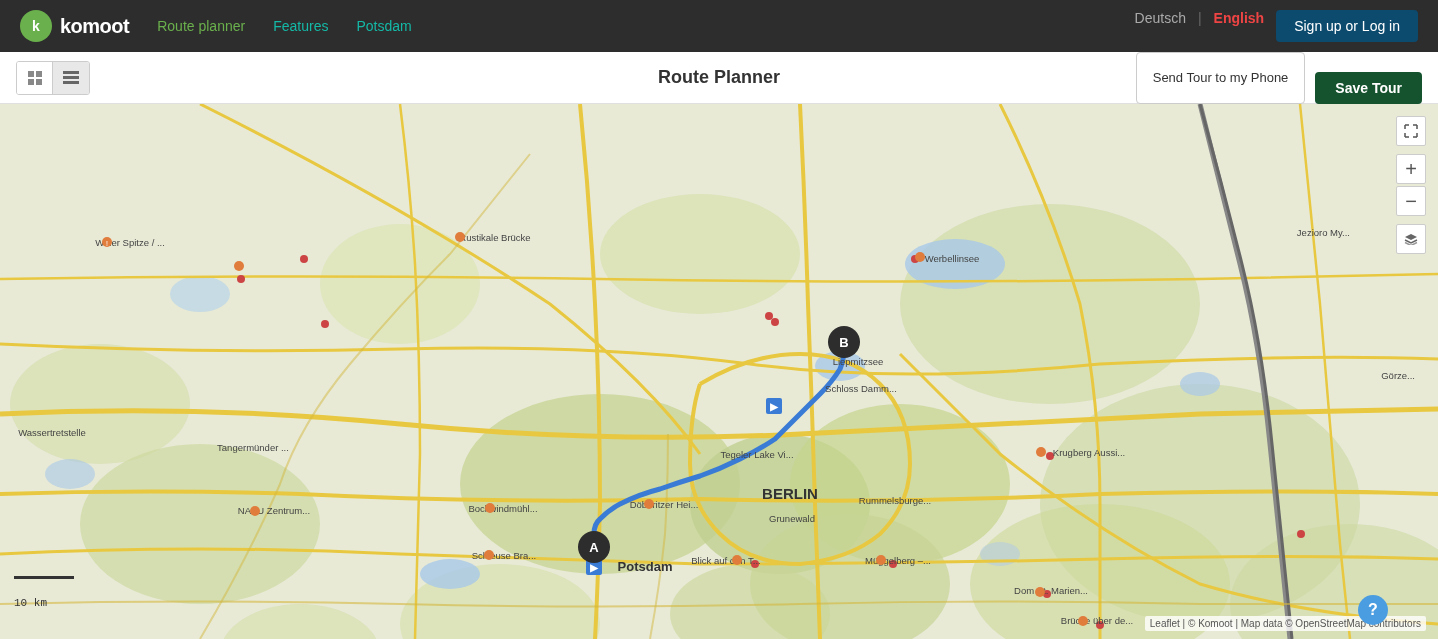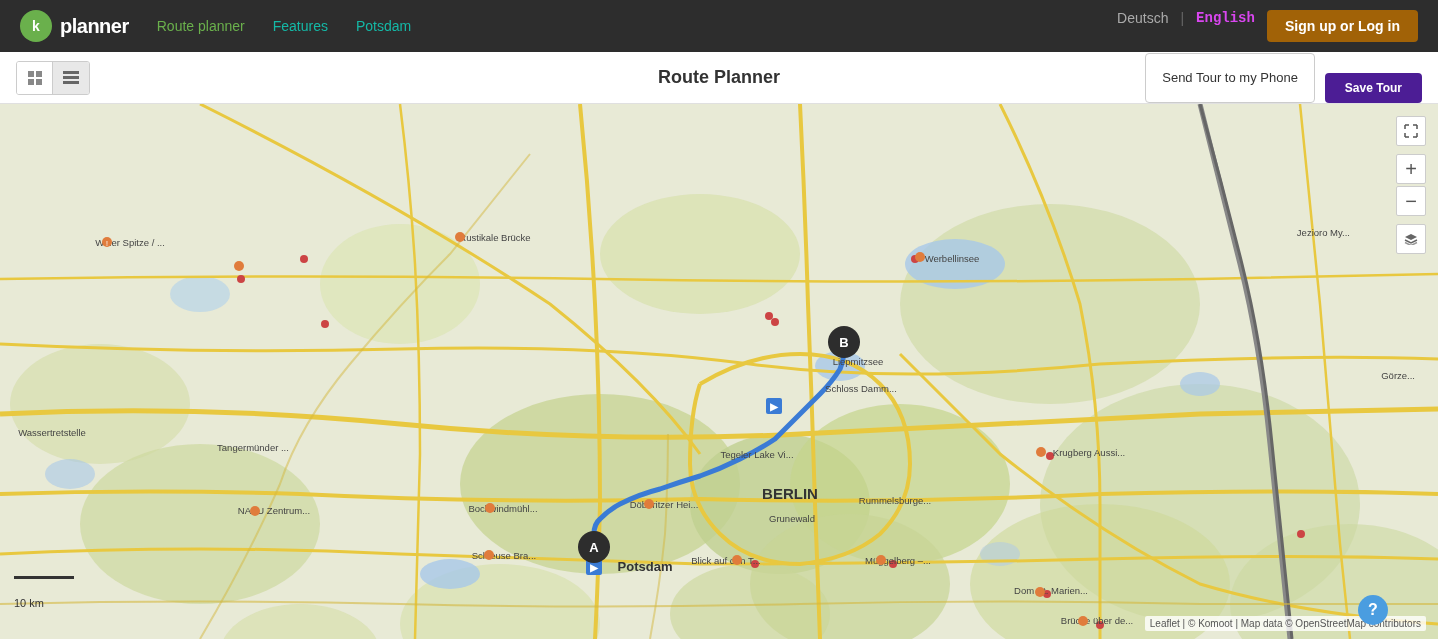--- a/index.html
+++ b/index.html
@@ -41,29 +41,29 @@
       font-weight: 500;
     }
     .nav-link.active { color: #6ab04c; }
     .nav-right {
       margin-left: auto;
       display: flex;
       gap: 12px;
     }
     .lang-deutsch { color: #aaa; font-size: 14px; }
     .lang-sep { color: #666; font-size: 14px; }
-    .lang-english { color: #d946ef; font-size: 14px; font-weight: 600; font-family: Liberation Mono, monospace; }
+    .lang-english { color: #ef4444; font-size: 14px; font-weight: 600; }
     #signup-btn {
-      background: #a16207;
+      background: #0c4a6e;
       color: white;
       border: none;
       border-radius: 4px;
       padding: 8px 18px;
       font-size: 14px;
-      font-weight: 700;
+      font-weight: 400;
       cursor: pointer;
     }
 
     
     #toolbar {
       background: white;
       height: 52px;
       display: flex;
       align-items: center;
       padding: 0 16px;
@@ -105,25 +105,25 @@
       background: white;
       border: 1px solid #ccc;
       border-radius: 4px;
       padding: 8px 16px;
       font-size: 13px;
       color: #333;
       cursor: pointer;
       margin-left: 31px;
     }
     #save-tour-btn {
-      background: #4c1d95;
+      background: #14532d;
       border: none;
       border-radius: 4px;
       padding: 8px 20px;
-      font-size: 12px;
+      font-size: 14px;
       font-weight: 700;
       color: white;
       cursor: pointer;
       margin-top: 20px;
     }
 
     
     #map-container {
       width: 1438px;
       height: calc(639px - 52px - 52px);
@@ -175,20 +175,21 @@
       width: 60px;
       height: 3px;
       background: #333;
       border-left: 2px solid #333;
       border-right: 2px solid #333;
     }
     #scale-label {
       font-size: 11px;
       color: #333;
       margin-top: 18px;
+      font-family: Liberation Mono, monospace;
     }
 
     
     #attribution {
       position: absolute;
       bottom: 8px;
       right: 12px;
       font-size: 10px;
       color: #555;
       background: rgba(255,255,255,0.8);
@@ -213,21 +214,21 @@
     }
 
     
   </style>
 </head>
 <body>
 
 <nav id="navbar">
   <div id="logo-area">
     <div id="logo-icon">k</div>
-    <span id="logo-text">planner</span>
+    <span id="logo-text">komoot</span>
   </div>
   <a class="nav-link active" href="#">
     <span>Route planner</span>
   </a>
   <a class="nav-link" href="#">
     <span>Features</span>
   </a>
   <a class="nav-link" href="#">
     <span>Potsdam</span>
   </a>

